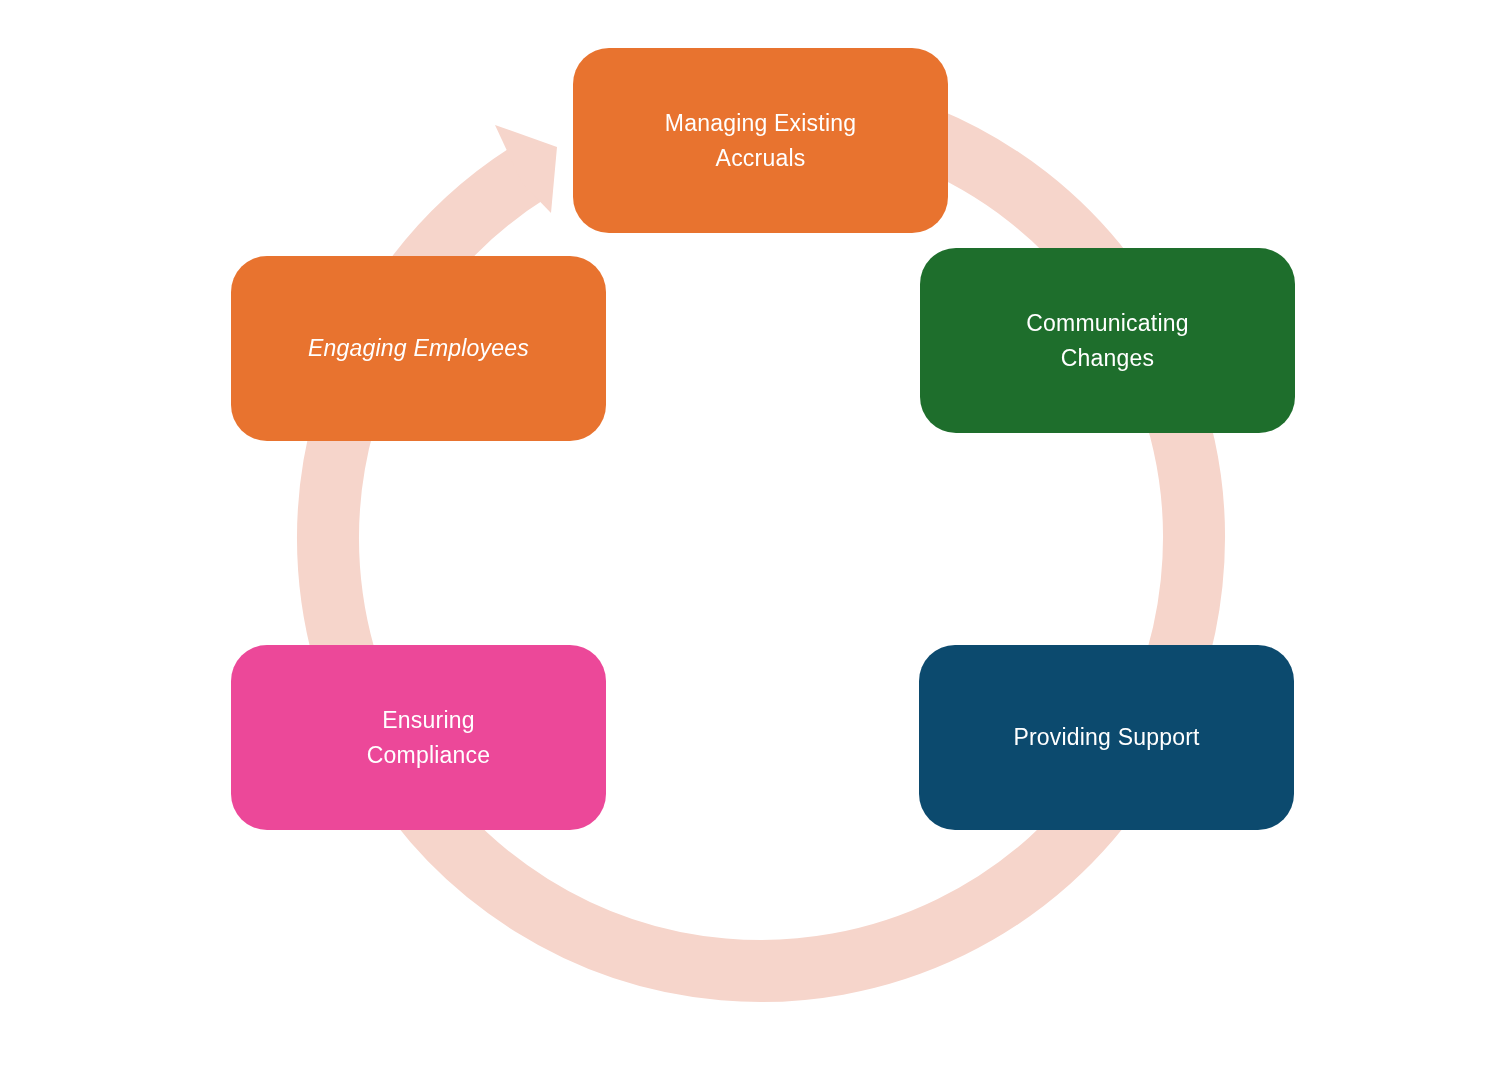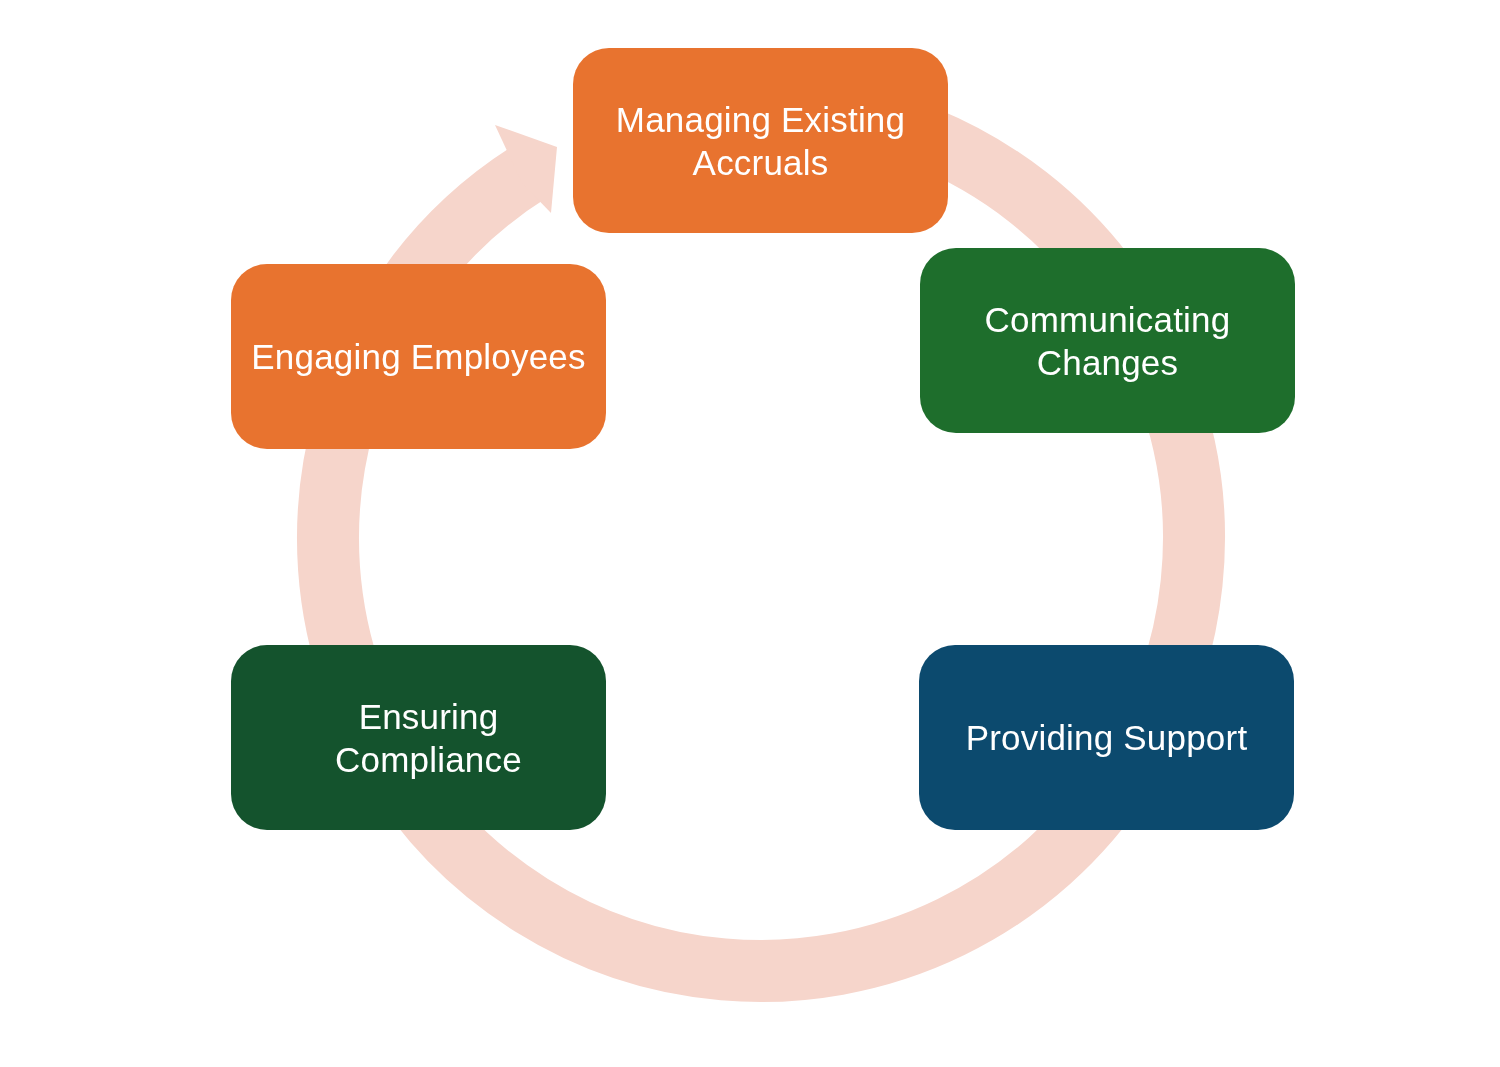--- a/index.html
+++ b/index.html
@@ -26,32 +26,32 @@
     height: 185px;
     border-radius: 36px;
     display: flex;
     align-items: center;
     justify-content: center;
     box-sizing: border-box;
     padding: 0 12px;
   }
   .step-label {
     color: #ffffff;
-    font-size: 35px;
-    line-height: 43px;
+    font-size: 23px;
+    line-height: 35px;
     text-align: center;
     white-space: pre-line;
     letter-spacing: 0.2px;
   }
   .pos-top          { left: 573px; top: 48px;  }
   .pos-top-right    { left: 920px; top: 248px; }
   .pos-bottom-right { left: 919px; top: 645px; }
   .pos-bottom       { left: 573px; top: 843px; }
   .pos-bottom-left  { left: 231px; top: 645px; }
-  .pos-top-left     { left: 231px; top: 264px; }
+  .pos-top-left     { left: 231px; top: 256px; font-style: italic; }
 </style>
 </head>
 <body>
 
 <div class="canvas">
 
   <svg class="ring-svg" width="1500" height="1067" viewBox="0 0 1500 1067">
     <path d="M 612.9 131.1 A 433 433 0 1 1 531.5 170.8" fill="none" stroke-width="62" stroke="#F6D5CB"></path>
     <polygon points="557,147 551,213 522,183 495,125" fill="#F6D5CB"></polygon>
   </svg>
@@ -64,21 +64,21 @@
   <div class="step-box pos-top-right" style="background-color: rgb(30, 110, 44);">
     <span class="step-label">Communicating
 Changes</span>
   </div>
 
   <div class="step-box pos-bottom-right" style="background-color: #0c4a6e;">
     <span class="step-label">Providing Support</span>
   </div>
 
 
-  <div class="step-box pos-bottom-left" style="background-color: #14532d; padding-left: 32px;">
+  <div class="step-box pos-bottom-left" style="background-color: #ec4899; padding-left: 32px;">
     <span class="step-label">Ensuring
 Compliance</span>
   </div>
 
   <div class="step-box pos-top-left" style="background-color: rgb(232, 115, 47);">
     <span class="step-label">Engaging Employees</span>
   </div>
 
 </div>
 

